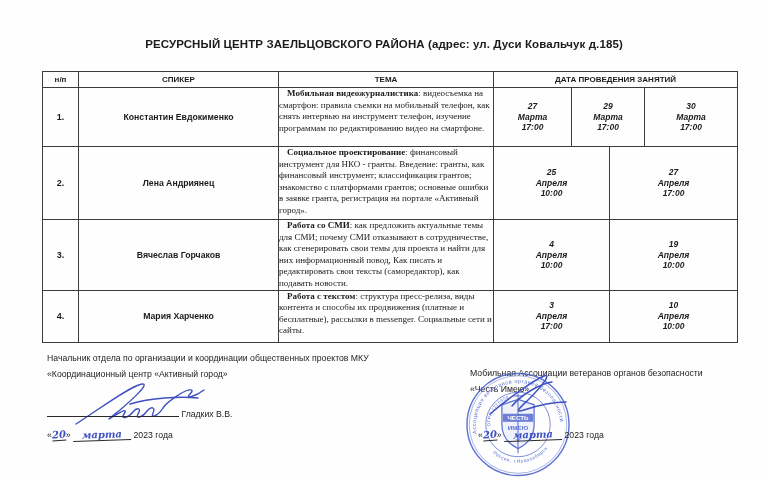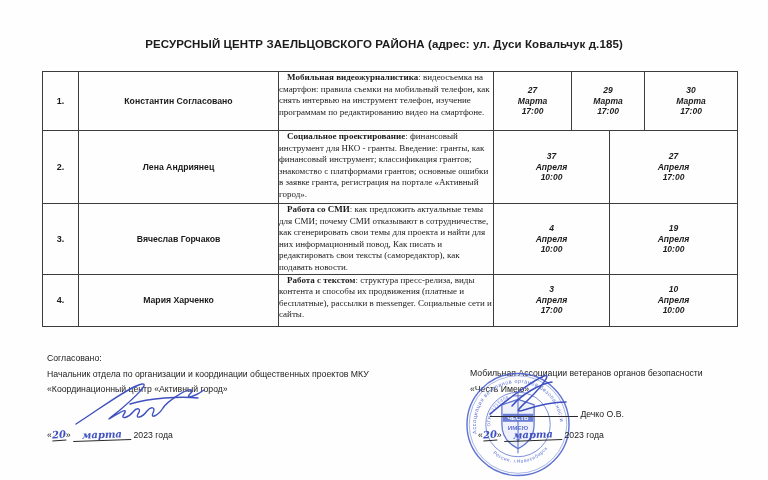--- a/index.html
+++ b/index.html
@@ -48,24 +48,30 @@
     <colgroup>
       <col style="width:36px">
         <col style="width:200px">
         <col style="width:215px">
       <col style="width:78px">
         <col style="width:38px">
         <col style="width:35px">
         <col style="width:93px">
     </colgroup>
     <tbody>
+        <tr>
+      <th class="hcell">н/п</th>
+      <th class="hcell">СПИКЕР</th>
+      <th class="hcell">ТЕМА</th>
+      <th class="hcell" colspan="4">ДАТА ПРОВЕДЕНИЯ ЗАНЯТИЙ</th>
+    </tr>
 
     <tr style="height:59px">
       <td class="num">1.</td>
-      <td class="speaker">Константин Согласовано</td>
+      <td class="speaker">Константин Евдокименко</td>
       <td class="topic"><span class="lead">Мобильная видеожурналистика</span><span>: видеосъемка на смартфон: правила съемки на мобильный телефон, как снять интервью на инструмент телефон, изучение программам по редактированию видео на смартфоне.</span></td>
       <td class="date">
         <span>27</span>
         <span>Марта</span>
         <span>17:00</span>
       </td>
       <td class="date" colspan="2">
         <span>29</span>
         <span>Марта</span>
         <span>17:00</span>
@@ -75,21 +81,21 @@
         <span>Марта</span>
         <span>17:00</span>
       </td>
     </tr>
 
     <tr style="height:73px">
       <td class="num">2.</td>
       <td class="speaker">Лена Андриянец</td>
       <td class="topic"><span class="lead">Социальное проектирование</span><span>: финансовый инструмент для НКО - гранты. Введение: гранты, как финансовый инструмент; классификация грантов; знакомство с платформами грантов; основные ошибки в заявке гранта, регистрация на портале «Активный город».</span></td>
       <td class="date" colspan="2">
-        <span>37</span>
+        <span>25</span>
         <span>Апреля</span>
         <span>10:00</span>
       </td>
       <td class="date" colspan="2">
         <span>27</span>
         <span>Апреля</span>
         <span>17:00</span>
       </td>
     </tr>
 
@@ -121,30 +127,33 @@
       <td class="date" colspan="2">
         <span>10</span>
         <span>Апреля</span>
         <span>10:00</span>
       </td>
     </tr>
   </tbody>
     </table>
 
   <div class="footer-left">
-    <div>Согласовано:</div>
     <div>Начальник отдела  по организации и координации общественных проектов МКУ  «Координационный центр «Активный город»</div>
   </div>
 
   <svg class="sig-svg" style="left:70px;top:380px" width="175" height="50" viewBox="0 0 175 50">
     <g fill="none" stroke="#3f51c1" stroke-width="1.4" stroke-linecap="round">
       <path d="M6,44 C28,30 60,6 72,4 C80,3 64,18 50,30 C40,38 34,42 44,36 C52,31 58,28 54,34 C50,40 58,38 63,32 C67,27 72,28 68,34 C65,39 72,38 77,31 C81,26 86,27 83,33 C80,39 88,36 93,28 C97,22 104,18 110,14 C118,9 126,8 120,14 C114,20 126,16 134,10"></path>
       <path d="M60,24 C80,18 110,16 128,18"></path>
     </g>
   </svg>
+  <div class="sigrow" style="left:47px;top:404px;position:absolute">
+    <span class="sigline" style="width:132px;height:12px"></span>
+    <span>Гладких В.В.</span>
+  </div>
   <div class="sigrow dateline" style="left:47px;top:429px;position:absolute">
     <span>«</span><span class="hand hand-day">20</span><span>»</span>
     <span class="hand hand-month">марта</span>
     <span>2023 года</span>
   </div>
 
   <div class="footer-right">
     <div>Мобильная Ассоциации ветеранов органов безопасности «Честь Имею»</div>
   </div>
 
@@ -178,23 +187,19 @@
       <text x="62" y="82" text-anchor="middle" font-size="7" fill="#4a61cc">★</text>
     </g>
   </svg>
 
   <svg class="sig-svg" style="left:482px;top:372px" width="95" height="48" viewBox="0 0 95 48">
     <g fill="none" stroke="#3f51c1" stroke-width="1.5" stroke-linecap="round">
       <path d="M8,42 C24,28 52,8 62,4 C70,1 60,14 48,26 C40,34 30,42 42,38 C54,34 70,30 84,30"></path>
       <path d="M30,34 C40,22 58,12 70,10"></path>
     </g>
   </svg>
-  <div class="sigrow" style="left:490px;top:404px;position:absolute">
-    <span class="sigline" style="width:88px;height:12px"></span>
-    <span>Дечко О.В.</span>
-  </div>
   <div class="sigrow dateline" style="left:478px;top:429px;position:absolute">
     <span>«</span><span class="hand hand-day">20</span><span>»</span>
     <span class="hand hand-month">марта</span>
     <span>2023 года</span>
   </div>
 
 </div>
 
 </body></html>

